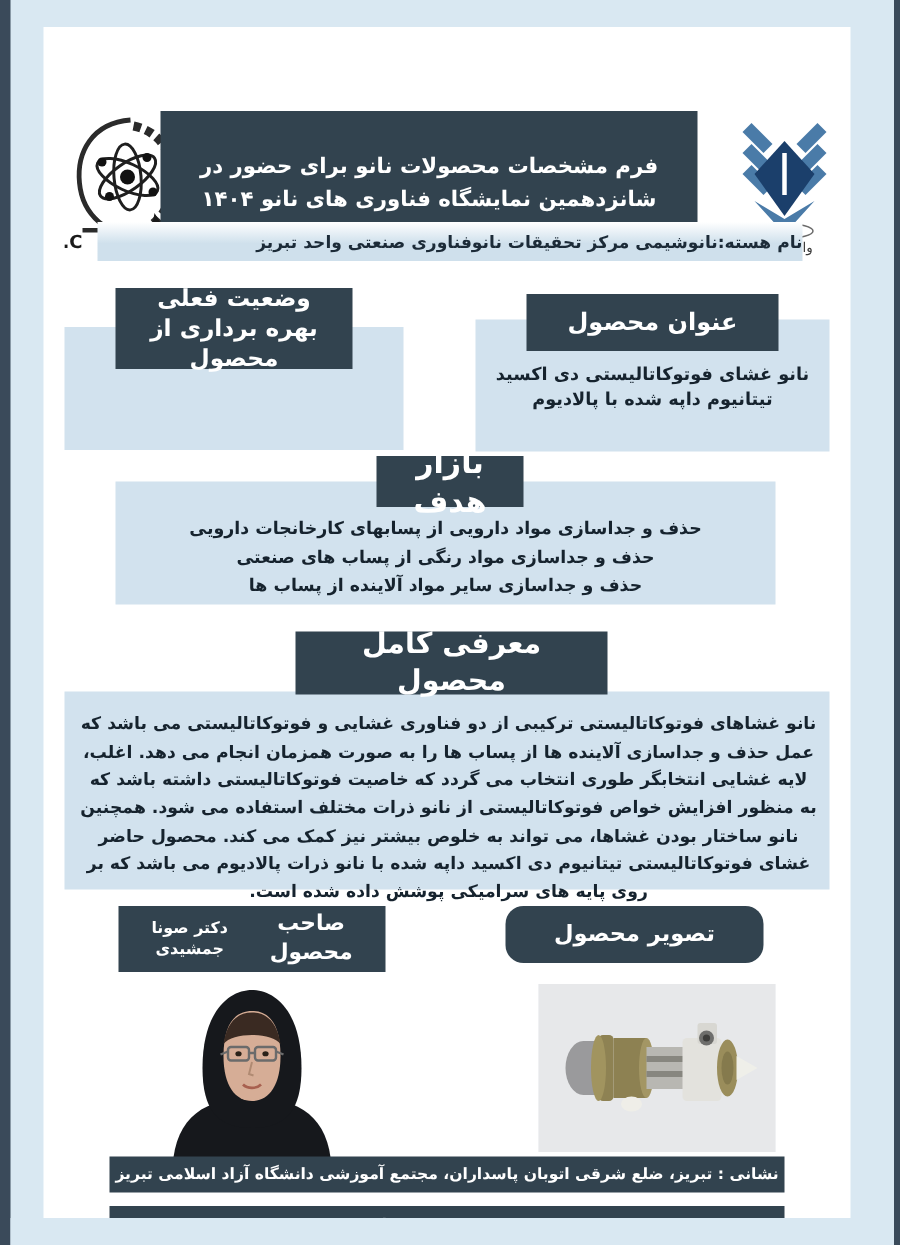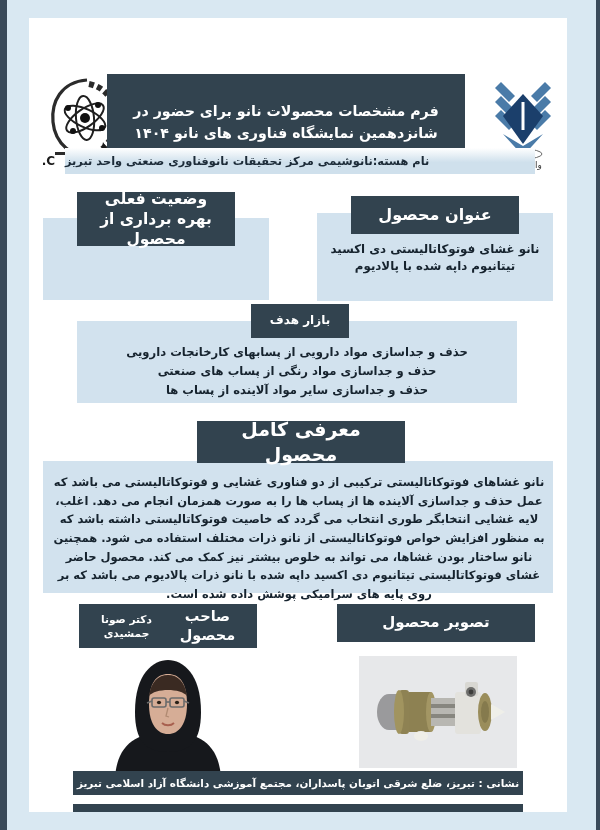--- a/index.html
+++ b/index.html
@@ -83,21 +83,21 @@
   
   .subtitle-strip {
     position: absolute;
     left: 36px;
     top: 130px;
     width: 470px;
     height: 26px;
     background: linear-gradient(180deg, #ffffff 0%, #cfe0ec 55%, #cfe0ec 100%);
     display: flex;
     align-items: center;
-    justify-content: flex-end;
+    justify-content: flex-start;
   }
   .subtitle-strip .sub-text {
     font-size: 11.4px;
     font-weight: bold;
     color: #1c2b38;
     direction: rtl;
   }
 
   
   .chip {
@@ -191,21 +191,21 @@
     top: 303px;
     width: 440px;
     height: 82px;
   }
   .row2-chip {
     position: absolute;
     left: 222px;
     top: 286px;
     width: 98px;
     height: 34px;
-    font-size: 12px;
+    font-size: 20px;
     z-index: 3;
   }
   .row2-lines {
     position: absolute;
     left: 52px;
     top: 325px;
     width: 432px;
     text-align: center;
     direction: rtl;
     z-index: 4;
@@ -273,24 +273,25 @@
     width: 178px;
     height: 130px;
     background: #ffffff;
     overflow: hidden;
   }
 
   .product-chip {
     position: absolute;
     left: 308px;
     top: 586px;
-    width: 198px;
+    width: 172px;
     height: 38px;
     font-size: 15px;
     z-index: 3;
+    border-radius: 12px;
   }
   .product-photo {
     position: absolute;
     left: 330px;
     top: 638px;
     width: 158px;
     height: 112px;
     background: #e6e7e9;
     overflow: hidden;
   }

